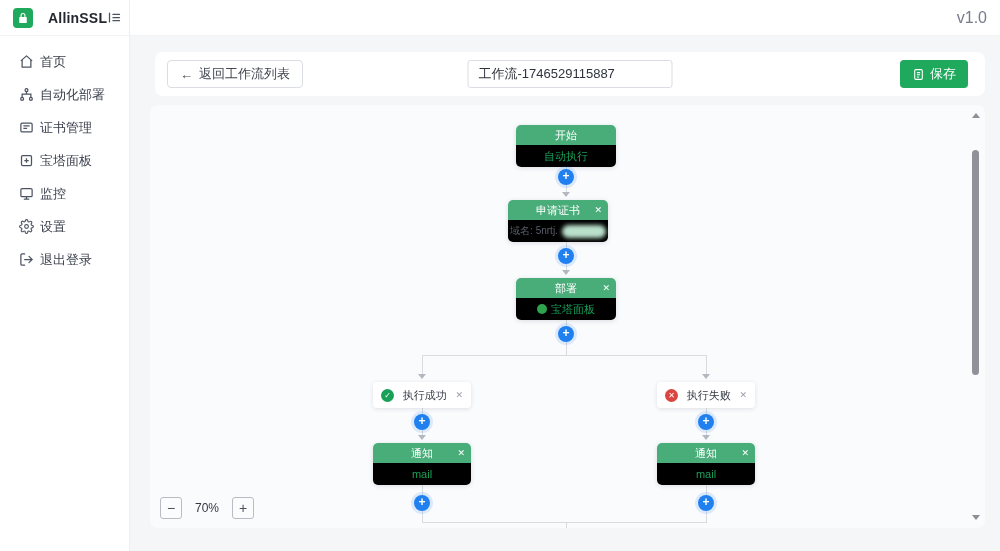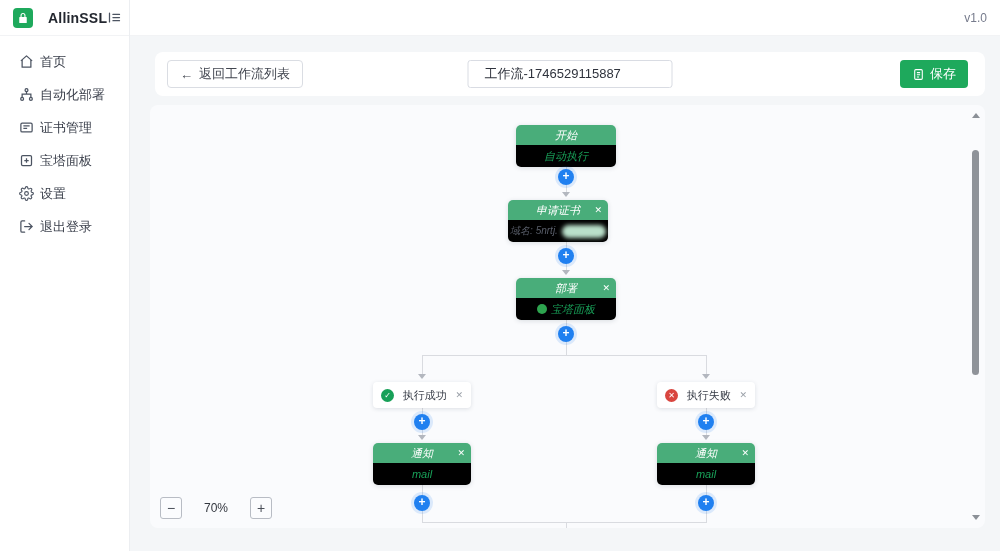--- a/index.html
+++ b/index.html
@@ -13,60 +13,60 @@
   .logo-badge svg { width:12px; height:12px; }
   .logo-text { font-weight:bold; font-size:14px; color:#23272f; margin-left:15px; flex:1; letter-spacing:.2px; }
   .collapse-btn { width:18px; height:18px; color:#4c5462; display:flex; align-items:center; justify-content:center; cursor:pointer; }
   .collapse-btn svg { width:15px; height:15px; }
   .menu { padding-top:9px; }
   .menu-item { display:flex; align-items:center; gap:6px; height:33px; padding-left:19px; font-size:13px; color:#393e4a; cursor:pointer; }
   .menu-item svg { width:15px; height:15px; color:#4c5462; flex:none; }
 
   
   .topbar { position:absolute; left:130px; top:0; right:0; height:36px; background:#fff; border-bottom:1px solid #f2f3f5; z-index:5; }
-  .version { position:absolute; right:13px; top:50%; transform:translateY(-50%); font-size:12px; color:#767b8c; }
+  .version { position:absolute; right:13px; top:50%; transform:translateY(-50%); font-size:16px; color:#767b8c; }
 
   
   .content { position:absolute; left:130px; top:36px; right:0; bottom:0; background:#f4f6f8; }
 
   .toolbar-card { position:absolute; left:25px; right:15px; top:16px; height:44px; background:#fff; border-radius:8px; }
   .back-btn { position:absolute; left:12px; top:8px; height:28px; padding:0 12px; display:flex; align-items:center; gap:6px; background:#fff; border:1px solid #dadde3; border-radius:4px; font-size:13px; color:#41454f; cursor:pointer; }
-  .wf-name-input { position:absolute; left:50%; transform:translateX(-50%); top:8px; width:205px; height:28px; border:1px solid #d9dce3; border-radius:3px; padding:0 16px; font-size:13px; color:#2f333d; font-family:inherit; outline:none; background:#fff; }
+  .wf-name-input { position:absolute; left:50%; transform:translateX(-50%); top:8px; width:205px; height:28px; border:1px solid #d9dce3; border-radius:3px; padding:0 10px; font-size:13px; color:#2f333d; font-family:inherit; outline:none; background:#fff; }
   .toolbar-divider { position:absolute; right:75px; top:14px; width:1px; height:16px; background:#e8eaee; }
   .save-btn { position:absolute; right:17px; top:8px; height:28px; padding:0 12px; display:flex; align-items:center; gap:5px; background:#1ea95c; border:none; border-radius:4px; font-size:13px; color:#fff; cursor:pointer; }
   .save-btn svg { width:13px; height:13px; }
 
   
   .canvas-card { position:absolute; left:20px; right:15px; top:69px; bottom:23px; background:#fafbfd; border-radius:8px; overflow:hidden; }
   .wf { position:absolute; inset:0; }
 
   .vl { position:absolute; width:1px; background:#d9dbe0; }
   .hl { position:absolute; height:1px; background:#d9dbe0; }
   .arrow-down { position:absolute; width:0; height:0; border-left:4px solid transparent; border-right:4px solid transparent; border-top:5px solid #b3b7bf; }
 
   .plus { position:absolute; width:16px; height:16px; border-radius:50%; background:#2080f0; color:#fff; font-size:12px; line-height:15px; text-align:center; cursor:pointer; box-shadow:0 0 0 3px rgba(32,128,240,.14); z-index:3; font-weight:bold; }
 
-  .node { position:absolute; width:100px; border-radius:5px; background:#fff; box-shadow:0 1px 5px rgba(20,40,60,.14); z-index:2; cursor:pointer;font-style:italic; }
+  .node { position:absolute; width:100px; border-radius:5px; background:#fff; box-shadow:0 1px 5px rgba(20,40,60,.14); z-index:2; cursor:pointer; }
   .node-header { height:20px; background:#49ad7a; border-radius:5px 5px 0 0; color:#fff; font-size:11px; display:flex; align-items:center; justify-content:center; position:relative; }
   .node-close { position:absolute; right:6px; top:50%; transform:translateY(-50%); font-size:9px; color:#fff; cursor:pointer; line-height:1; }
   .node-body { height:22px; display:flex; align-items:center; justify-content:center; gap:4px; font-size:11px; color:#18a058; background:#000000; border-radius:0 0 5px 5px; padding:0 6px; }
   .body-prefix { color:#5a5f6b; font-size:10px; white-space:nowrap; }
   .redacted { width:44px; height:13px; border-radius:7px; background:#b9e0ca; filter:blur(2px); flex:none; }
   .deploy-dot { width:10px; height:10px; border-radius:50%; background:#2ea44f; flex:none; }
 
   .branch { position:absolute; width:98px; height:26px; background:#fff; border-radius:4px; box-shadow:0 1px 4px rgba(20,40,60,.13); display:flex; align-items:center; padding:0 8px; z-index:2; cursor:pointer; }
   .status-dot { width:13px; height:13px; border-radius:50%; color:#fff; font-size:8px; line-height:13px; text-align:center; flex:none; }
   .status-ok { background:#18a058; }
   .status-fail { background:#d9463f; }
   .branch-label { flex:1; text-align:center; font-size:11px; color:#363b46; }
   .branch-close { font-size:9px; color:#9aa0a8; cursor:pointer; }
 
   .zoom-ctrl { position:absolute; left:10px; bottom:9px; display:flex; align-items:center; z-index:4; }
   .zoom-btn { width:22px; height:22px; background:#fbfcfe; border:1px solid #b8bcc4; border-radius:3px; font-size:14px; color:#4a4f59; display:flex; align-items:center; justify-content:center; cursor:pointer; }
-  .zoom-level { font-size:12px; color:#33373f; margin:0 22px; }
+  .zoom-level { font-size:12px; color:#33373f; margin:0 13px; }
 
   .scrollbar { position:absolute; right:3px; top:0; bottom:0; width:12px; z-index:4; }
   .sb-arrow-up, .sb-arrow-down { position:absolute; left:2px; width:0; height:0; border-left:4px solid transparent; border-right:4px solid transparent; cursor:pointer; }
   .sb-arrow-up { top:8px; border-bottom:5px solid #8b9097; }
   .sb-arrow-down { bottom:8px; border-top:5px solid #8b9097; }
   .sb-thumb { position:absolute; left:2px; top:45px; width:7px; height:225px; background:#8f9399; border-radius:4px; cursor:pointer; }
 </style>
 </head>
 <body>
 
@@ -107,20 +107,27 @@
           <path d="M7 9.5h10M7 13.5h6"></path>
         </svg>
       <span>证书管理</span>
     </div>
     <div class="menu-item">
       <svg viewBox="0 0 24 24" fill="none" stroke="currentColor" stroke-width="2">
           <rect x="4" y="4" width="16" height="16" rx="2"></rect>
           <path d="M12 8.5v7M8.5 12h7"></path>
         </svg>
       <span>宝塔面板</span>
+    </div>
+    <div class="menu-item">
+      <svg viewBox="0 0 24 24" fill="none" stroke="currentColor" stroke-width="2" stroke-linecap="round">
+          <rect x="3" y="4" width="18" height="13" rx="2"></rect>
+          <path d="M8.5 21h7M12 17.5V21"></path>
+        </svg>
+      <span>监控</span>
     </div>
     <div class="menu-item">
       <svg viewBox="0 0 24 24" fill="none" stroke="currentColor" stroke-width="1.8">
           <circle cx="12" cy="12" r="3"></circle>
           <path d="M19.4 15a1.7 1.7 0 0 0 .34 1.87l.06.06a2 2 0 1 1-2.83 2.83l-.06-.06a1.7 1.7 0 0 0-1.87-.34 1.7 1.7 0 0 0-1.04 1.56V21a2 2 0 1 1-4 0v-.09a1.7 1.7 0 0 0-1.11-1.56 1.7 1.7 0 0 0-1.87.34l-.06.06a2 2 0 1 1-2.83-2.83l.06-.06a1.7 1.7 0 0 0 .34-1.87 1.7 1.7 0 0 0-1.56-1.04H3a2 2 0 1 1 0-4h.09A1.7 1.7 0 0 0 4.65 8.84a1.7 1.7 0 0 0-.34-1.87l-.06-.06a2 2 0 1 1 2.83-2.83l.06.06a1.7 1.7 0 0 0 1.87.34h.08A1.7 1.7 0 0 0 10.13 2.92V3a2 2 0 0 1 4 0v.09c0 .67.4 1.28 1.04 1.56.62.26 1.36.14 1.87-.34l.06-.06a2 2 0 1 1 2.83 2.83l-.06.06a1.7 1.7 0 0 0-.34 1.87v.08c.28.63.89 1.04 1.56 1.04H21a2 2 0 1 1 0 4h-.09a1.7 1.7 0 0 0-1.51.87z"></path>
         </svg>
       <span>设置</span>
     </div>
     <div class="menu-item">
       <svg viewBox="0 0 24 24" fill="none" stroke="currentColor" stroke-width="2" stroke-linecap="round">

